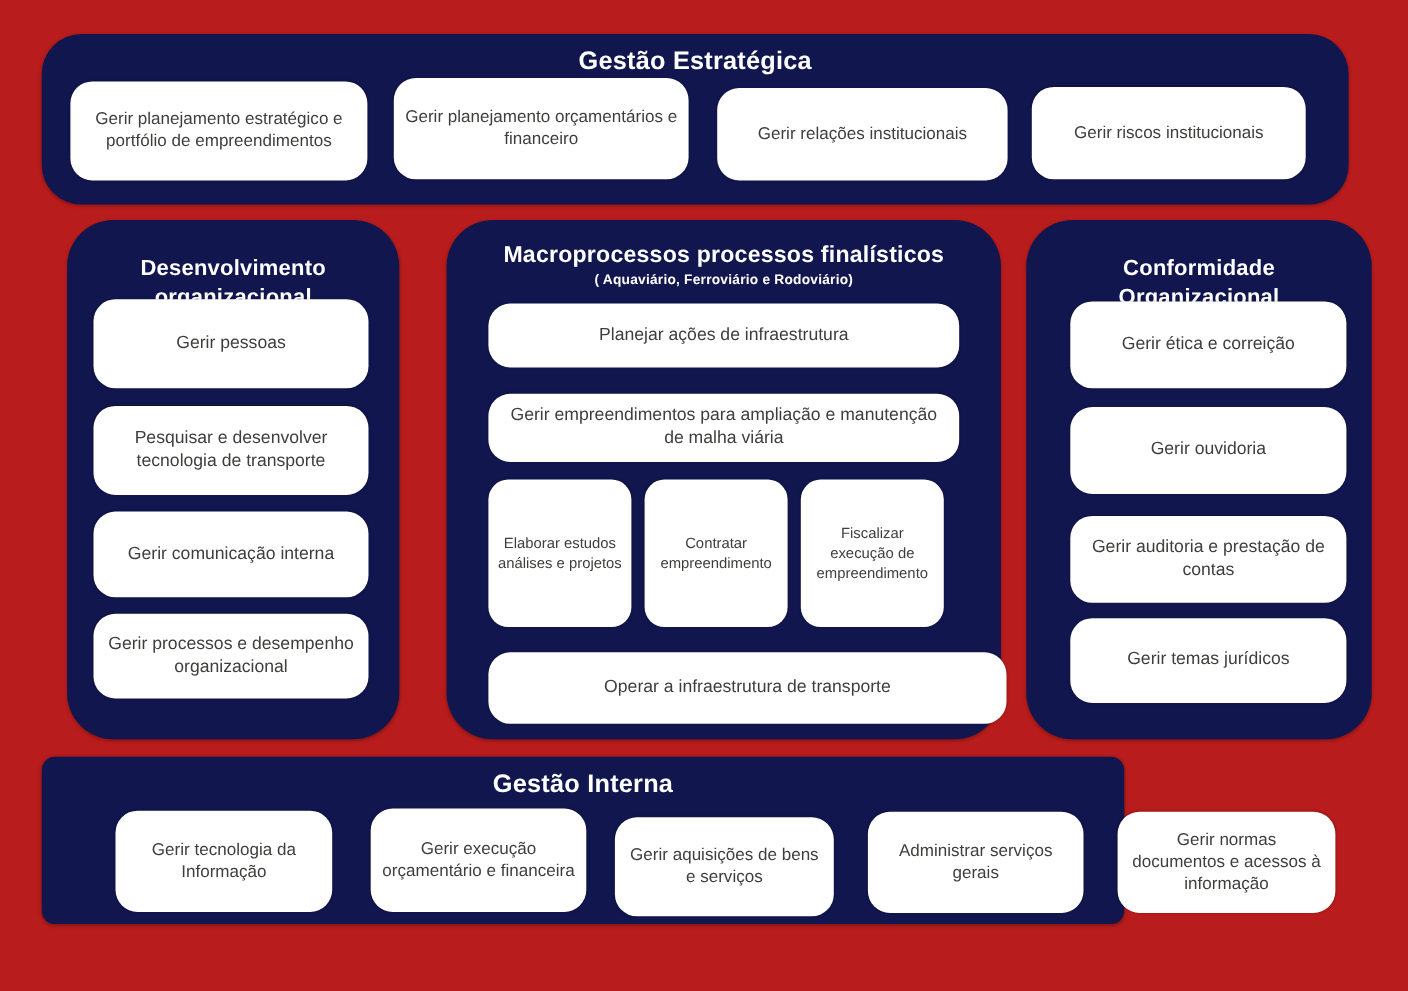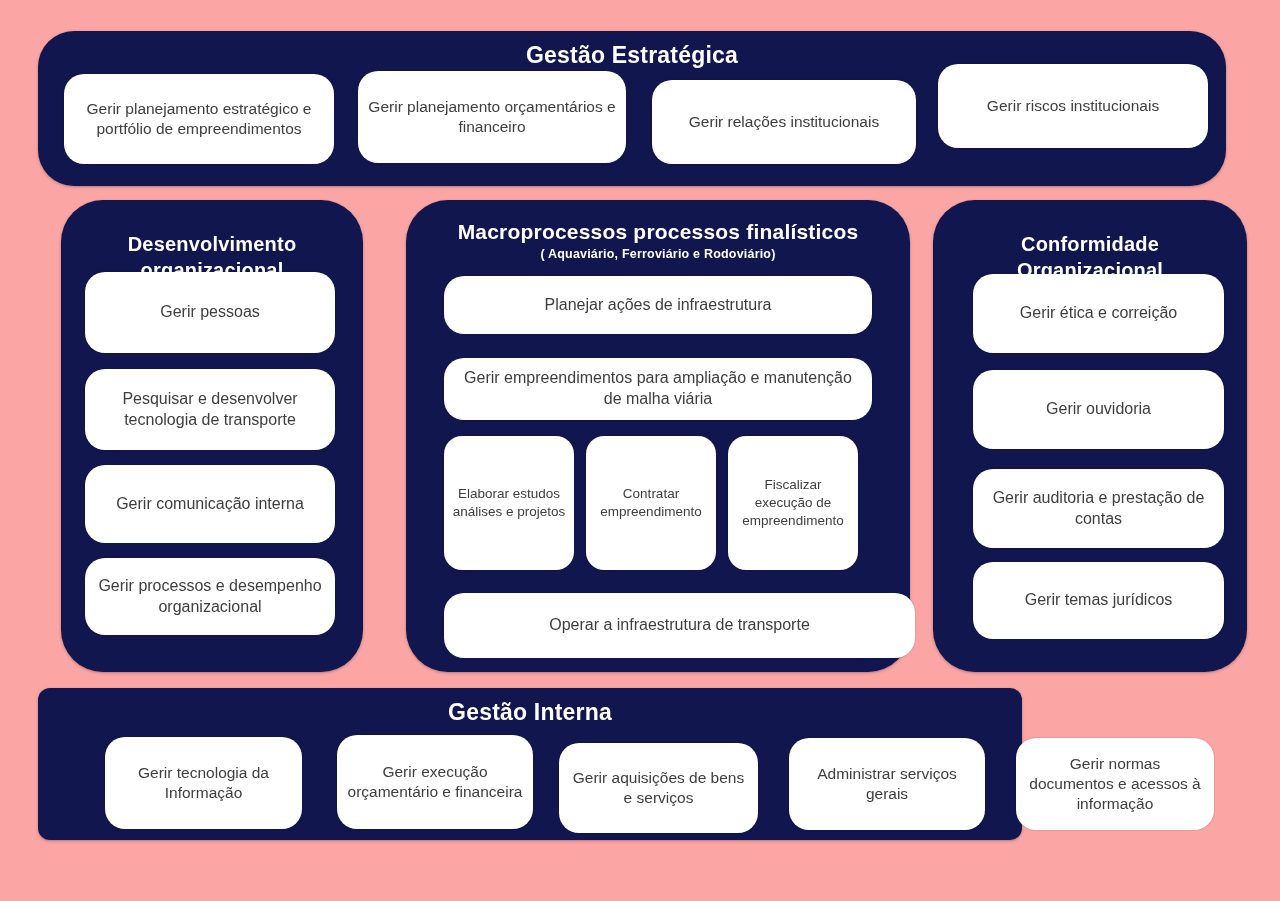--- a/index.html
+++ b/index.html
@@ -3,21 +3,21 @@
 <meta charset="utf-8">
 <style>
   :root{
     --navy:#11164F;
     --box-bg:#FFFFFF;
     --box-text:#3E3E3D;
     --title-text:#FFFFFF;
   }
   html,body{margin:0;padding:0;background:#fff;}
   body{font-family:"Liberation Sans", sans-serif;}
-  .canvas{position:relative;width:1280px;height:901px;background:#fca5a5;overflow:hidden;}
+  .canvas{position:relative;width:1280px;height:901px;background:#b91c1c;overflow:hidden;}
 
   
   .navy{position:absolute;background:var(--navy);box-shadow:0 1px 3px rgba(0,0,0,0.28);}
   .band-top   {left:38px; top:31px;  width:1188px;height:155px;border-radius:36px;}
   .band-bottom{left:38px; top:688px; width:984px;height:152px;border-radius:12px;}
   .sec-left   {left:61px; top:200px; width:302px; height:472px;border-radius:42px;}
   .sec-center {left:406px;top:200px; width:504px; height:472px;border-radius:42px;}
   .sec-right  {left:933px;top:200px; width:314px; height:472px;border-radius:42px;}
 
   .band-title{color:var(--title-text);font-weight:700;font-size:23px;line-height:1.2;
@@ -32,21 +32,21 @@
     display:flex;align-items:center;justify-content:center;text-align:center;
     color:var(--box-text);font-size:15.5px;line-height:1.3;padding:4px 10px;
     box-sizing:border-box;box-shadow:0 0 2px rgba(0,0,0,0.25);}
   .pbox.big{font-size:16px;}
   .pbox.small{font-size:13.5px;border-radius:18px;line-height:1.35;padding:4px 6px;}
 
   
   .t0{left:26px; top:43px;width:270px;height:90px;text-align:center;}
   .t1{left:320px;top:40px;width:268px;height:92px;}
   .t2{left:614px;top:49px;width:264px;height:84px;}
-  .t3{left:900px;top:33px;width:270px;height:84px;}
+  .t3{left:900px;top:48px;width:249px;height:84px;}
 
   
   .l0{left:24px;top:72px; width:250px;height:81px;}
   .l1{left:24px;top:169px;width:250px;height:81px;}
   .l2{left:24px;top:265px;width:250px;height:78px;text-align:right;}
   .l3{left:24px;top:358px;width:250px;height:77px;}
 
   
   .c0{left:38px;top:76px; width:428px;height:58px;}
   .c1{left:38px;top:158px;width:428px;height:62px;}

